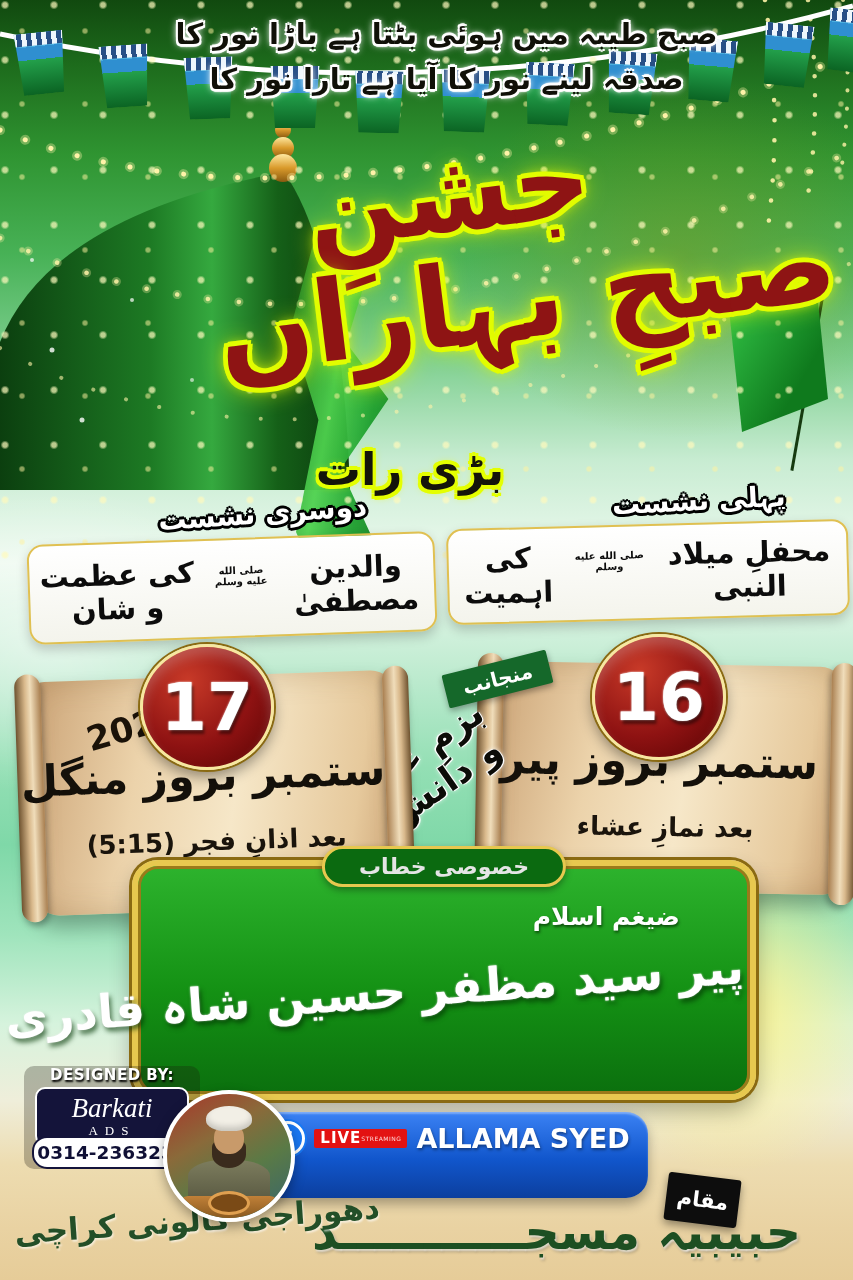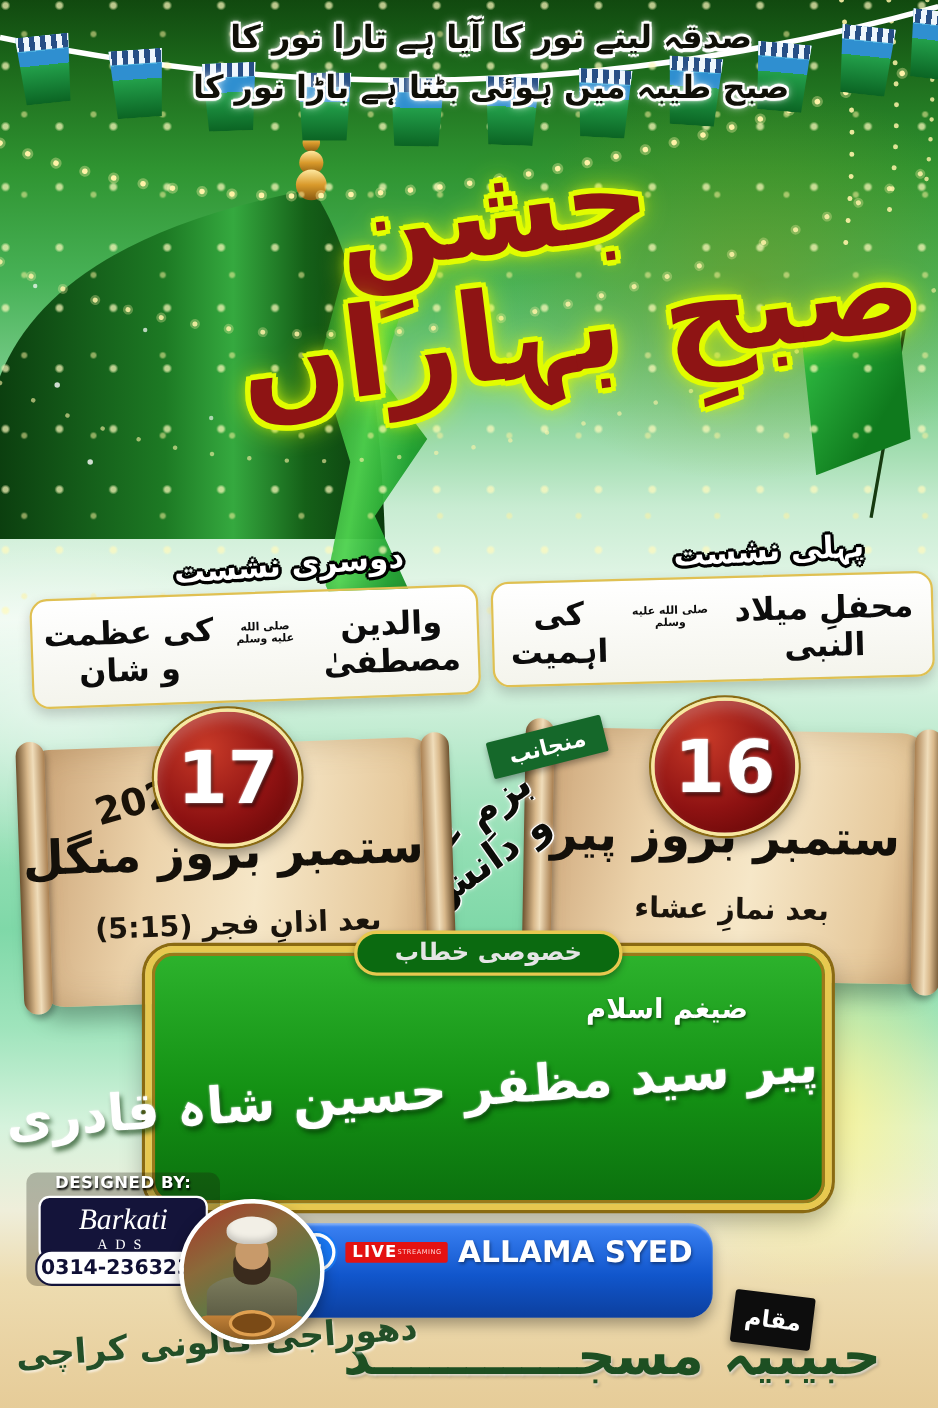--- a/index.html
+++ b/index.html
@@ -188,28 +188,29 @@
     <div class="bunt" style="left:352px;top:71px;transform:rotate(1deg);"></div>
     <div class="bunt" style="left:438px;top:70px;transform:rotate(2deg);"></div>
     <div class="bunt" style="left:522px;top:63px;transform:rotate(3deg);"></div>
     <div class="bunt" style="left:604px;top:52px;transform:rotate(4deg);"></div>
     <div class="bunt" style="left:684px;top:39px;transform:rotate(5deg);"></div>
     <div class="bunt" style="left:760px;top:24px;transform:rotate(6deg);"></div>
     <div class="bunt" style="left:824px;top:10px;transform:rotate(7deg);"></div>
   </div>
 
   <div class="abs couplet rtl">
+    <div>صبح طیبہ میں ہوئی بٹتا ہے باڑا نور کا</div>
     <div>صدقہ لینے نور کا آیا ہے تارا نور کا</div>
-    <div>صبح طیبہ میں ہوئی بٹتا ہے باڑا نور کا</div>
   </div>
 
   <div class="abs title rtl">
     <div class="l1">جشنِ</div>
     <div class="l2">صبحِ بہاراں</div>
   </div>
+  <div class="abs subtitle rtl">بڑی رات</div>
 
   <div class="abs seat-label rtl" style="left:612px;top:484px;transform:rotate(-3deg);">پہلی نشست</div>
   <div class="abs seat-panel rtl" style="left:447px;top:524px;width:398px;height:92px;font-size:29px;transform:rotate(-1.5deg);">
     <span>محفلِ میلاد النبی</span>
       <span class="sal">صلى الله عليه وسلم</span>
       <span>کی اہمیت</span>
   </div>
 
   <div class="abs seat-label rtl" style="left:158px;top:497px;transform:rotate(-4deg);">دوسری نشست</div>
   <div class="abs seat-panel rtl" style="left:28px;top:538px;width:404px;height:96px;font-size:29px;transform:rotate(-2deg);">

